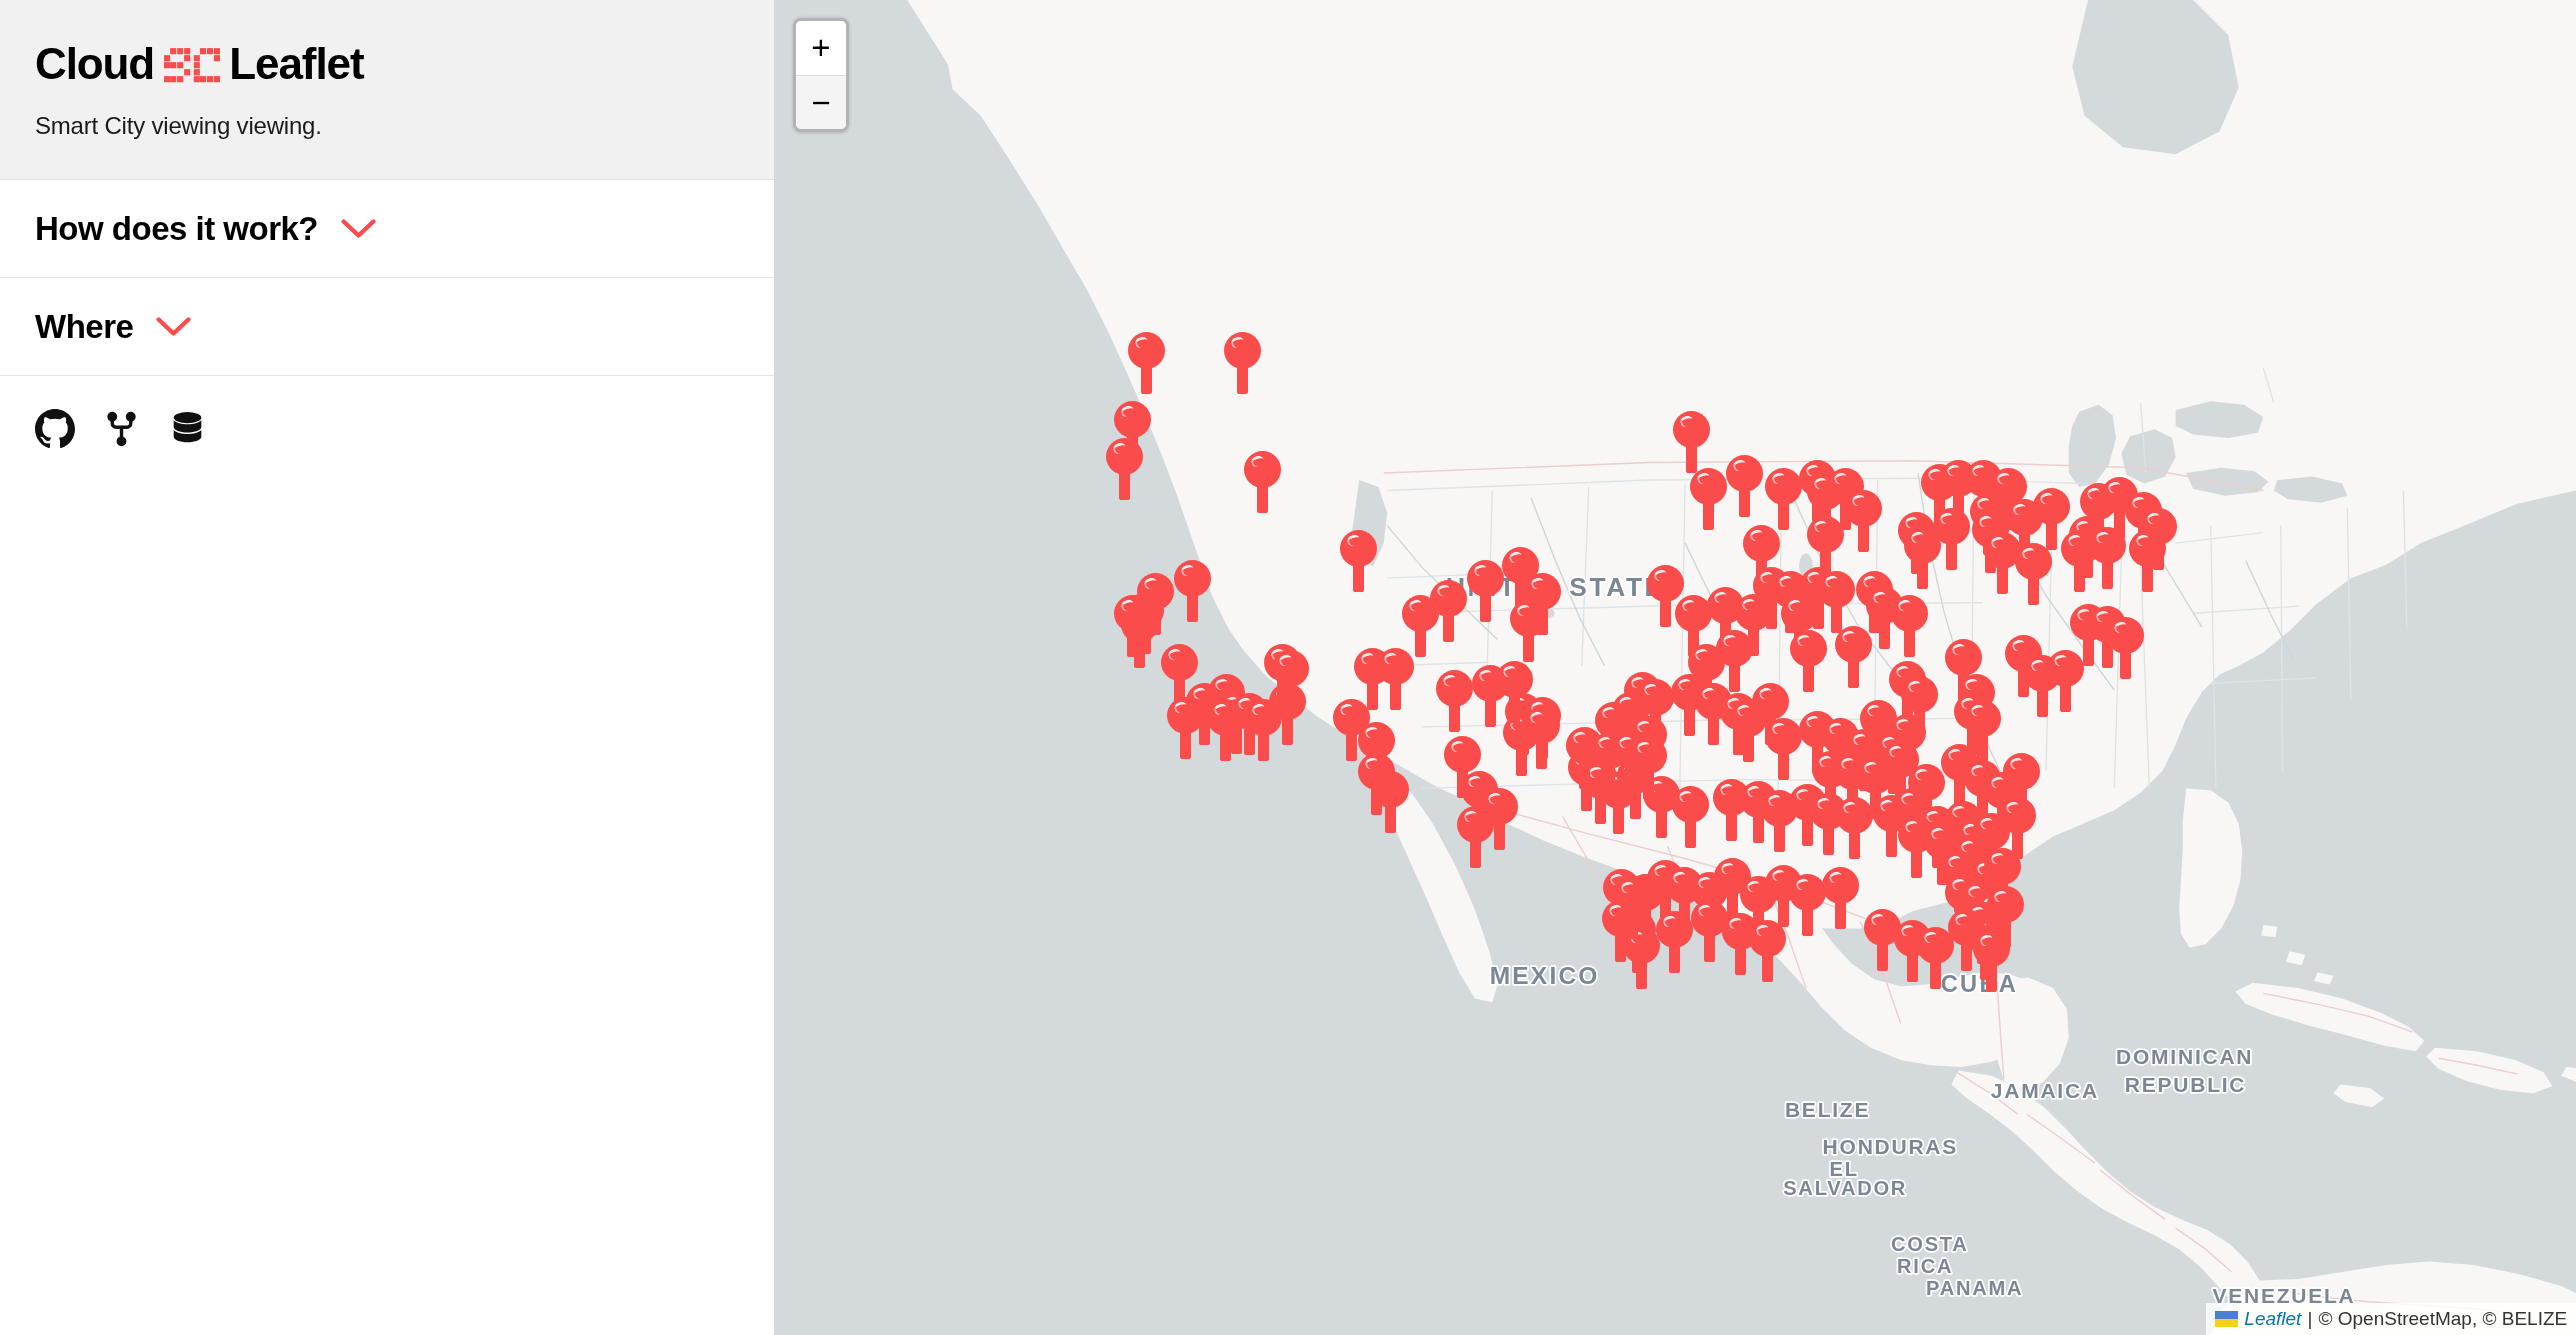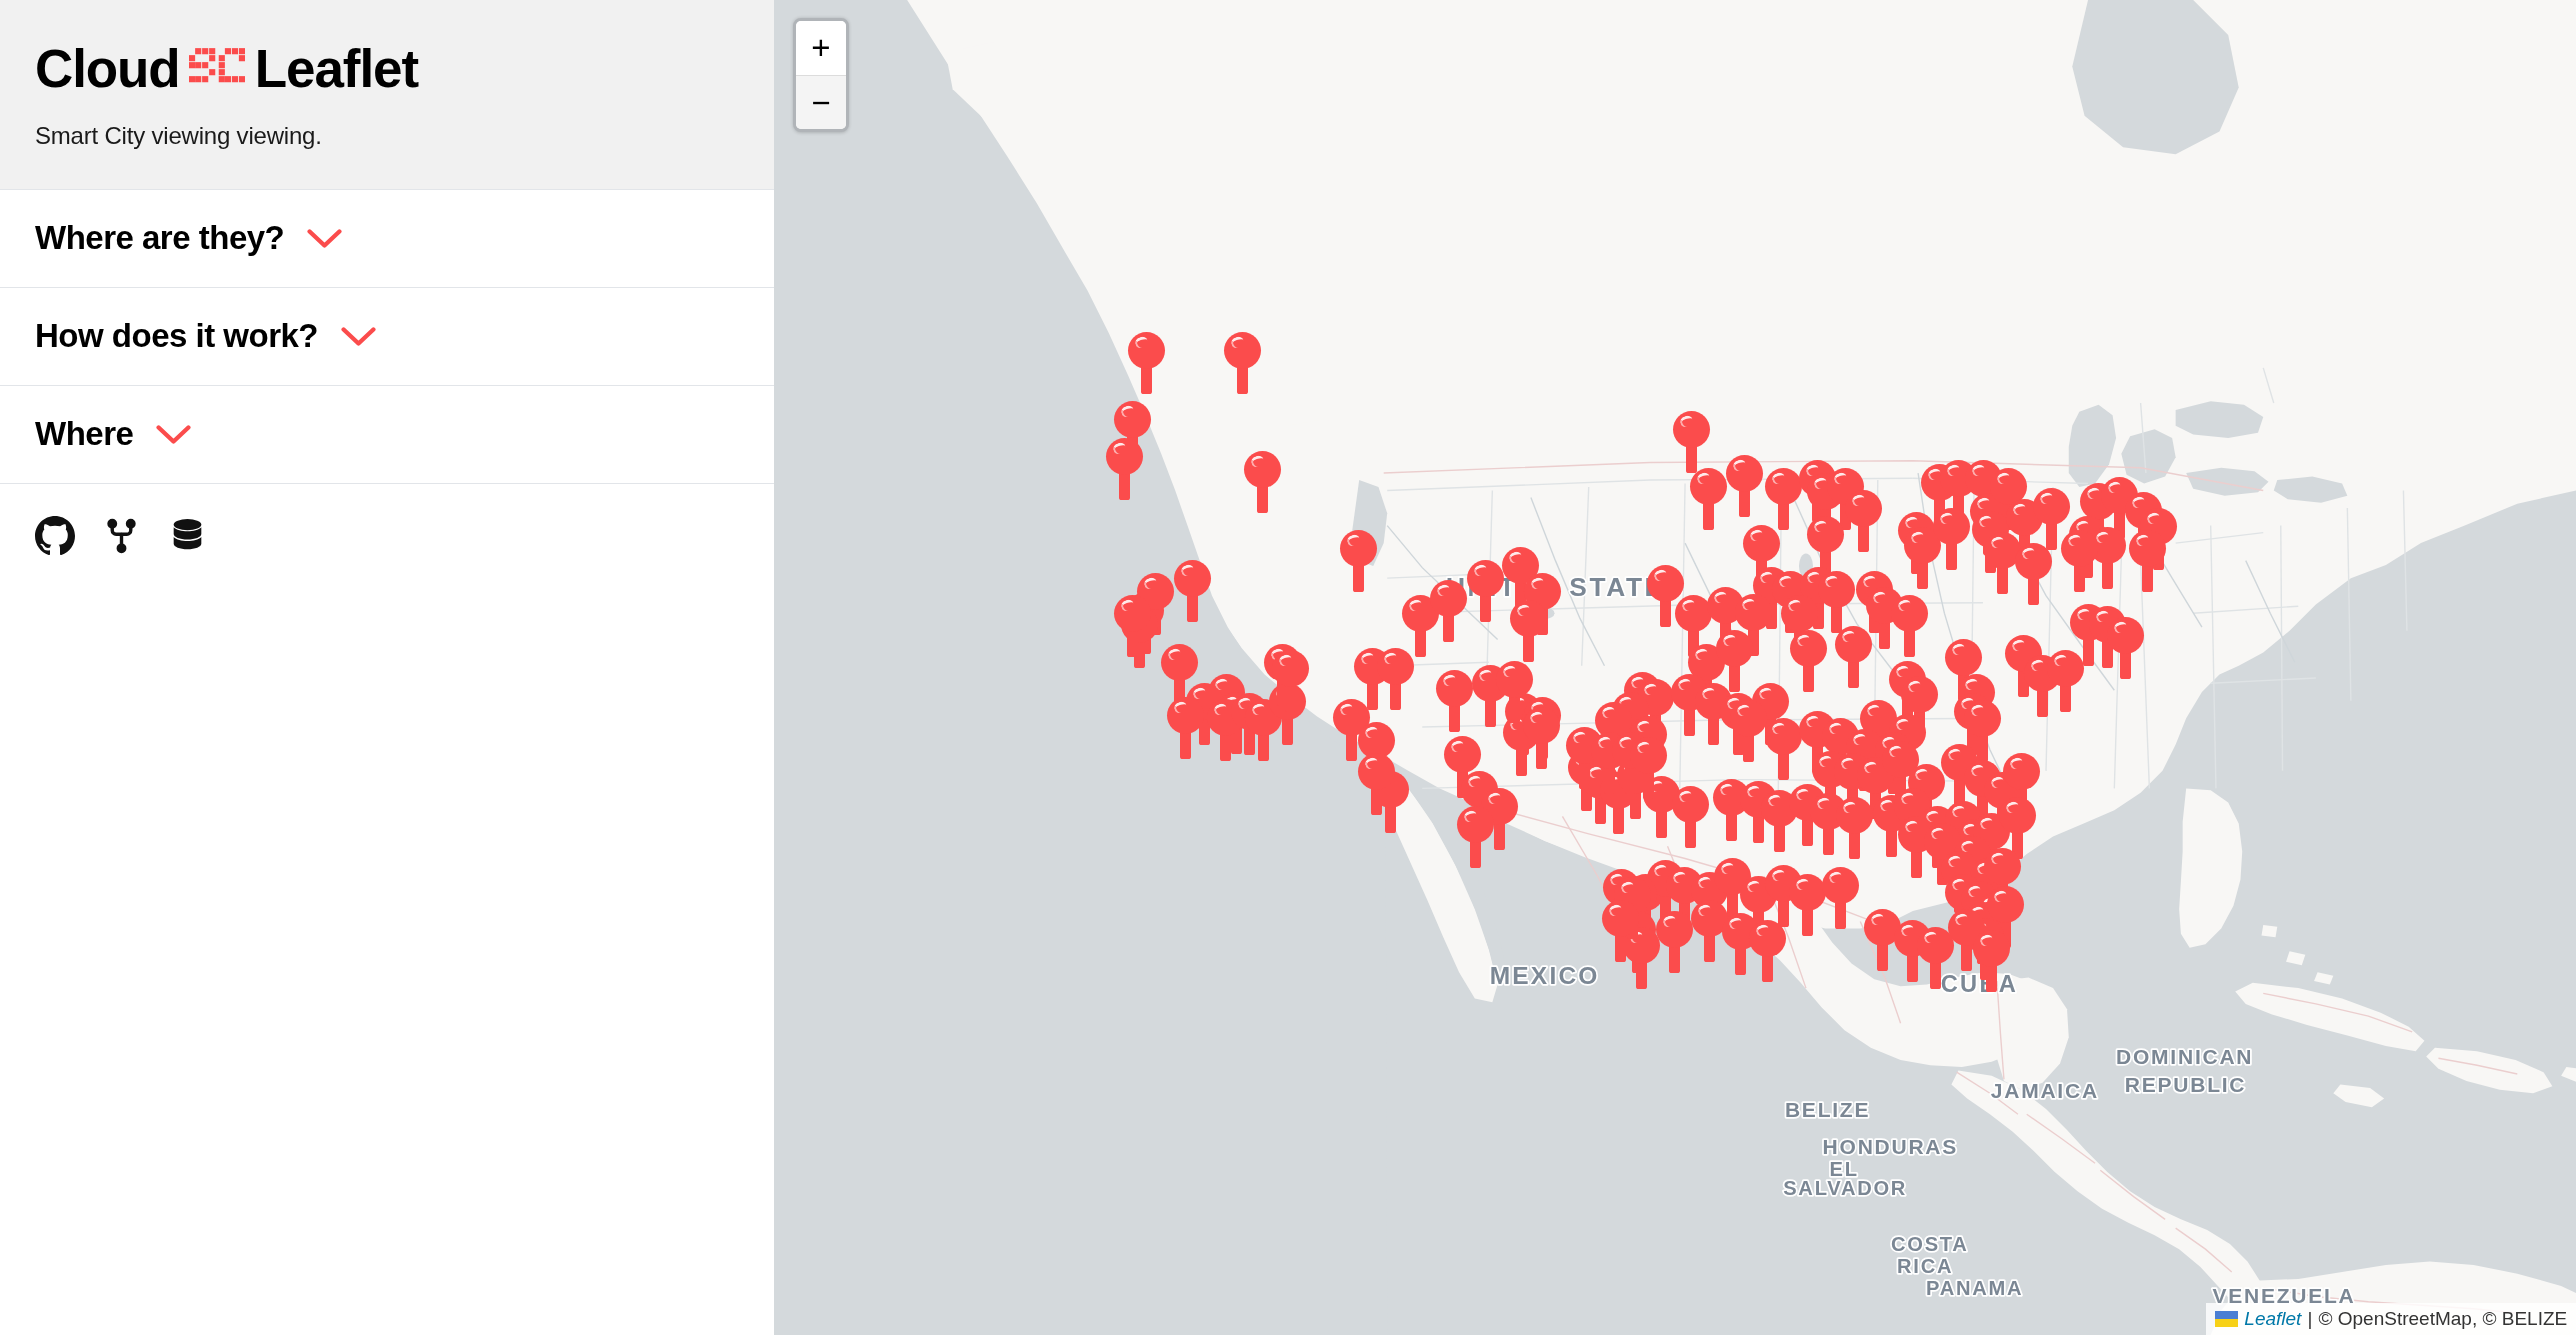--- a/index.html
+++ b/index.html
@@ -18,28 +18,28 @@
     flex: 0 0 774px;
     position: relative;
     z-index: 50;
   }
   .brand-block {
     background: #f1f1f1;
     padding: 40px 35px 39px 35px;
     border-bottom: 1.8px solid #e2e5e9;
   }
   .brand-title {
-    font-size: 53px;
+    font-size: 44px;
     font-weight: 700;
     letter-spacing: -1.1px;
     color: #000000;
     line-height: 1.08;
     white-space: nowrap;
     display: flex;
-    align-items: center;
+    align-items: flex-end;
   }
   .brand-sc {
     display: inline-block;
     margin: 0 9.6px 0 9.6px;
     position: relative;
     top: -1.8px;
   }
   .brand-sc svg { display: block; }
   .brand-sub {
     font-size: 24px;
@@ -248,28 +248,20 @@
               <rect x="49" y="33" width="7" height="7"></rect>
               <rect x="57" y="33" width="7" height="7"></rect>
             </g>
           </svg>
         </span>
         <span>Leaflet</span>
       </h1>
       <p class="brand-sub">Smart City viewing viewing.</p>
     </div>
 
-    <div class="accordion-item">
-      <span class="accordion-label">Where are they?</span>
-      <span class="chev">
-        <svg width="35" height="21" viewBox="0 0 40 24">
-            <path d="M3 4 L20 20 L37 4" fill="none" stroke="#fb4c4c" stroke-width="5" stroke-linecap="round" stroke-linejoin="round"></path>
-          </svg>
-      </span>
-    </div>
 
     <div class="accordion-item">
       <span class="accordion-label">How does it work?</span>
       <span class="chev">
         <svg width="35" height="21" viewBox="0 0 40 24">
             <path d="M3 4 L20 20 L37 4" fill="none" stroke="#fb4c4c" stroke-width="5" stroke-linecap="round" stroke-linejoin="round"></path>
           </svg>
       </span>
     </div>
 

